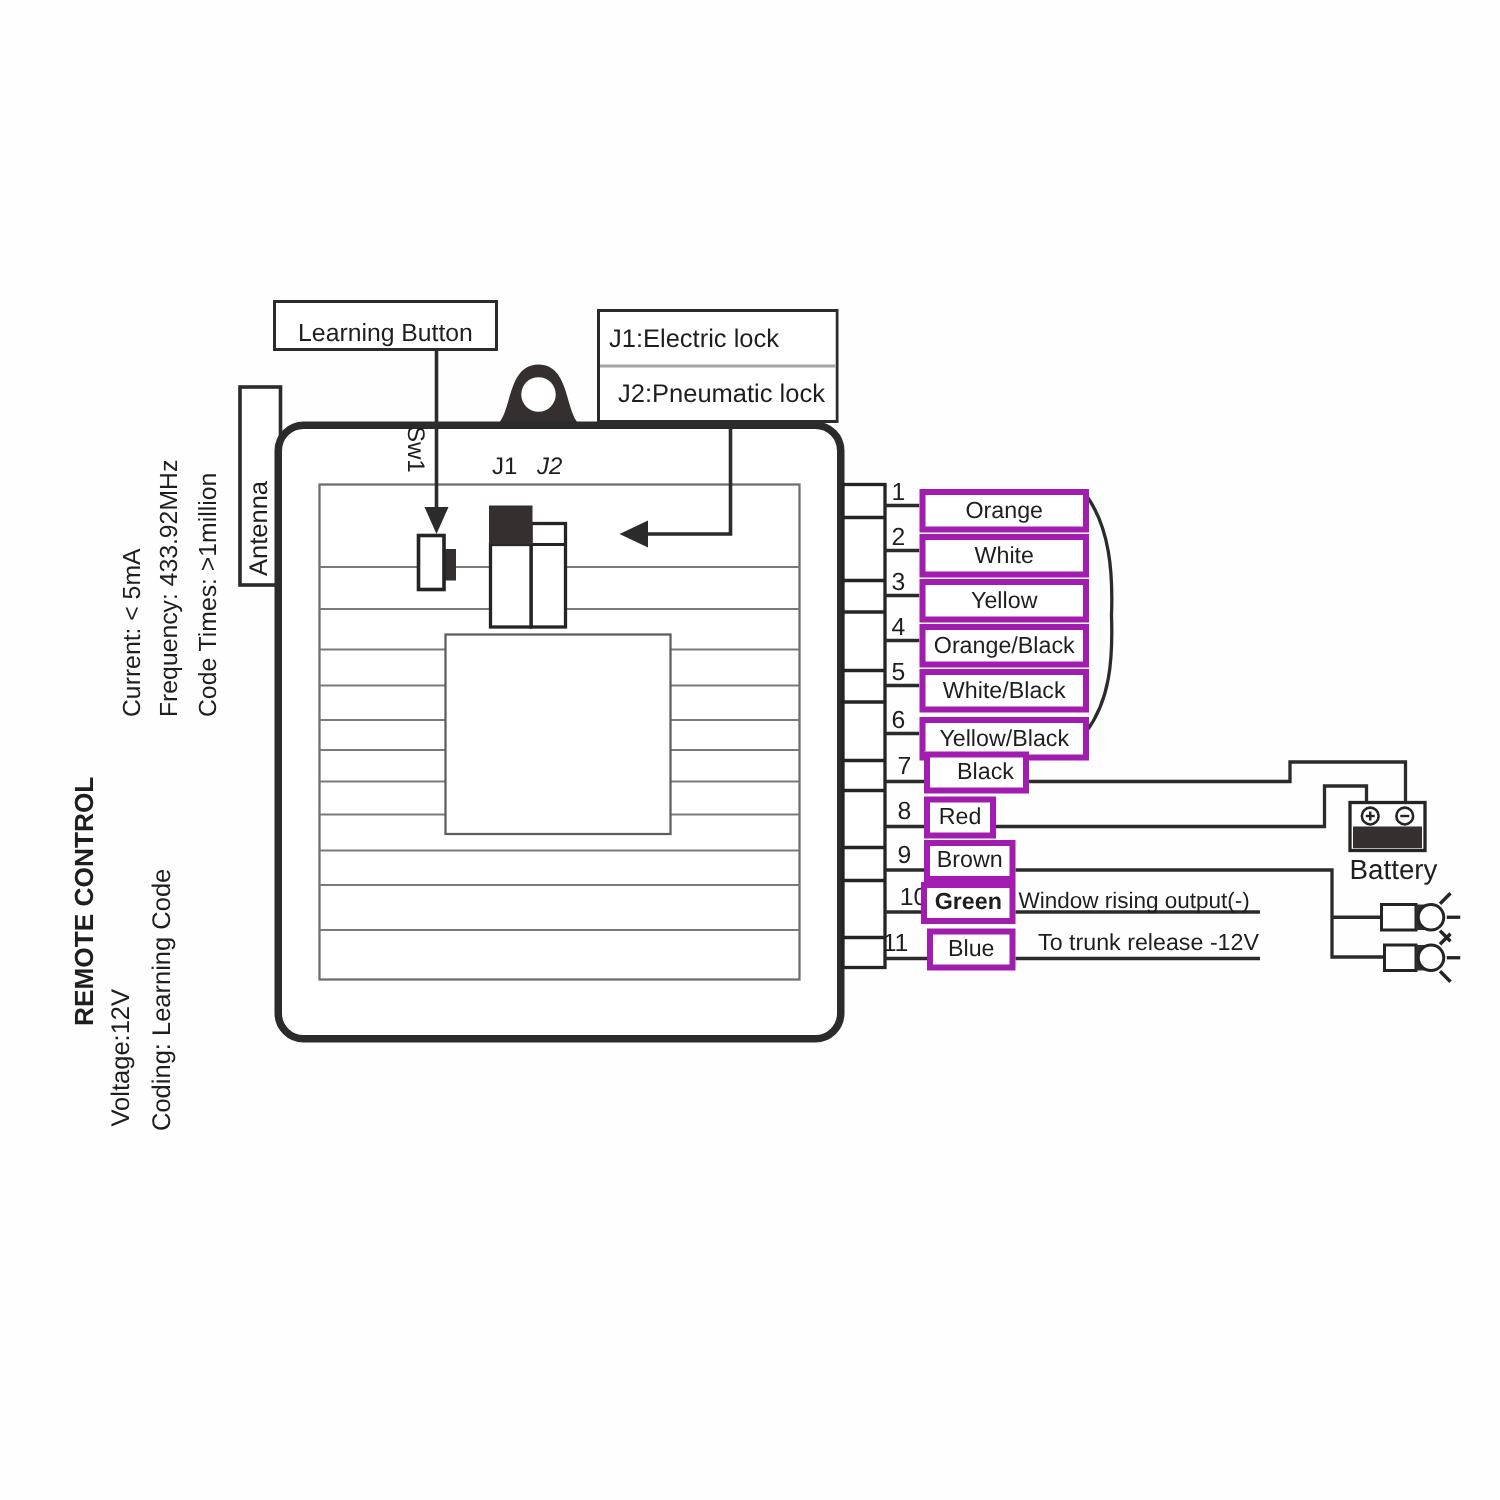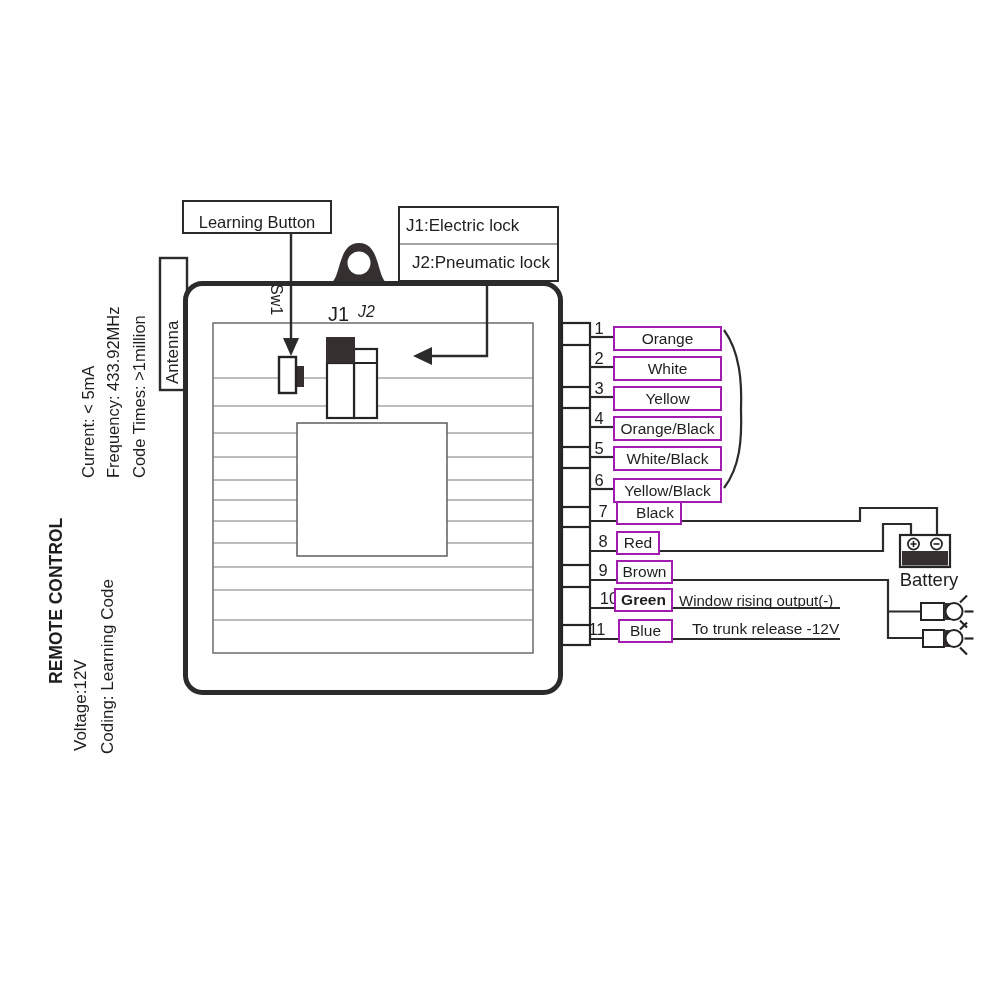--- a/index.html
+++ b/index.html
@@ -3,21 +3,21 @@
 <meta charset="utf-8">
 <style>
   html,body{margin:0;padding:0;background:#ffffff;}
   #stage{position:relative;width:1000px;height:1000px;background:#fefefe;overflow:hidden;
          font-family:"Liberation Sans", sans-serif;color:#1e1e1e;}
   #art{position:absolute;left:0;top:0;}
   .lbl{position:absolute;white-space:nowrap;}
   .rot-ccw{transform:rotate(-90deg);transform-origin:0 0;}
   .rot-cw{transform:rotate(90deg);transform-origin:0 0;}
   .boxed{border:2.2px solid #2b2b2b;background:#fff;display:flex;align-items:flex-end;justify-content:center;}
-  .wbox{position:absolute;border:2px solid #a21caf;background:#fff;display:flex;align-items:center;justify-content:center;font-size:15.5px;}
+  .wbox{position:absolute;border:4px solid #a21caf;background:#fff;display:flex;align-items:center;justify-content:center;font-size:15.5px;}
   .wnum{position:absolute;font-size:16.5px;text-align:center;}
   .wnote{position:absolute;white-space:nowrap;}
   .legend-row{height:35px;display:flex;align-items:center;padding-left:6px;font-size:17px;background:#fff;}
   .legend-row + .legend-row{border-top:2px solid #a3a3a3;padding-left:12px;}
 </style>
 </head>
 <body>
 
 <div id="stage">
 
@@ -138,21 +138,21 @@
   <div class="lbl boxed" style="left:182px;top:200px;width:146px;height:30px;font-size:16.5px;">
     <span>Learning Button</span>
   </div>
 
   <div class="lbl" style="left:398px;top:206px;width:157px;border:2.2px solid #2b2b2b;background:#fff;">
     <div class="legend-row">J1:Electric lock</div>
     <div class="legend-row">J2:Pneumatic lock</div>
   </div>
 
   <div class="lbl rot-cw" style="left:285px;top:284px;font-size:16px;">Sw1</div>
-  <div class="lbl" style="left:328px;top:303px;font-size:20px;">J1</div>
+  <div class="lbl" style="left:328px;top:303px;font-size:16px;">J1</div>
   <div class="lbl" style="left:358px;top:303px;font-size:16px;font-style:italic;">J2</div>
   <div class="lbl rot-ccw" style="left:163px;top:384px;font-size:17px;">Antenna</div>
 
   <div class="lbl rot-ccw" style="left:79px;top:478px;font-size:16.5px;">Current: &lt; 5mA</div>
   <div class="lbl rot-ccw" style="left:104px;top:478px;font-size:16.5px;">Frequency: 433.92MHz</div>
   <div class="lbl rot-ccw" style="left:130px;top:478px;font-size:16.5px;">Code Times: &gt;1million</div>
 
   <div class="lbl rot-ccw" style="left:46px;top:684px;font-size:17.5px;font-weight:bold;">REMOTE CONTROL</div>
   <div class="lbl rot-ccw" style="left:71px;top:751px;font-size:17px;">Voltage:12V</div>
   <div class="lbl rot-ccw" style="left:98px;top:754px;font-size:17px;">Coding: Learning Code</div>

